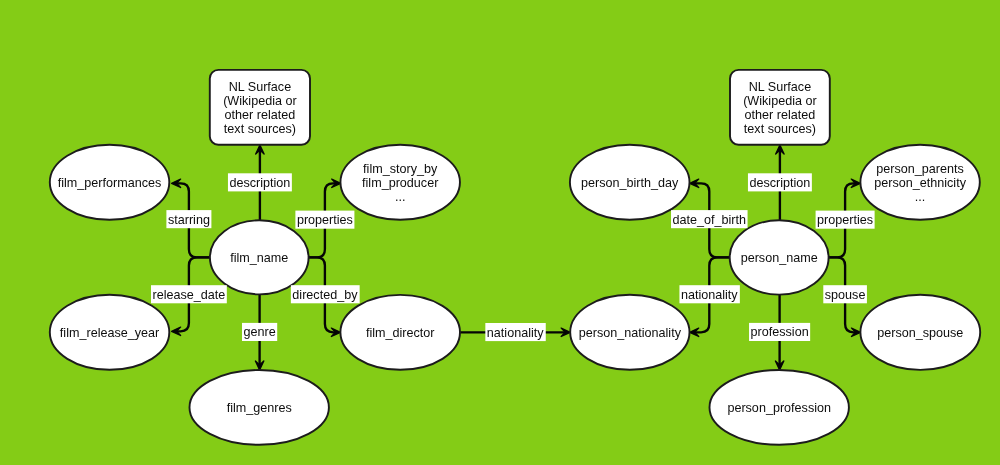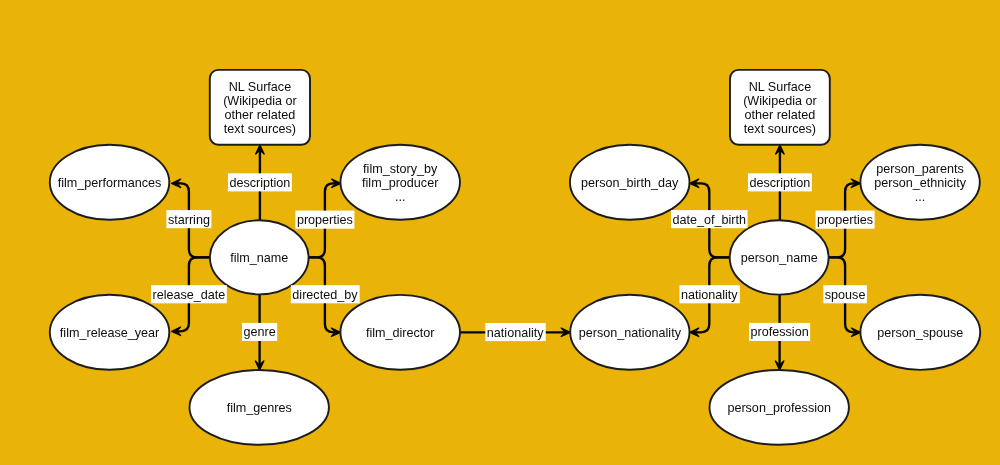--- a/index.html
+++ b/index.html
@@ -1,17 +1,17 @@
 <!DOCTYPE html>
 <html><head>
 <meta charset="utf-8">
 <title>Knowledge graph schema</title>
 <style>
   html,body{margin:0;padding:0;background:#ffffff;-webkit-font-smoothing:antialiased;}
-  #canvas{position:relative;width:1000px;height:465px;background:#eab308;overflow:hidden;}
+  #canvas{position:relative;width:1000px;height:465px;background:#84cc16;overflow:hidden;}
   svg#diagram{display:block;width:1000px;height:465px;shape-rendering:geometricPrecision;
               transform:translateZ(0);}
   .node-shape{fill:#ffffff;stroke:#1c1c1c;stroke-width:1.92;}
   .edge-line{fill:none;stroke:#050505;stroke-width:2.35;stroke-linecap:butt;stroke-linejoin:round;}
   .arrow-head{fill:#050505;stroke:#050505;stroke-width:1.35;stroke-linejoin:round;}
   .node-label{font-family:"Liberation Sans",sans-serif;font-size:12.6px;fill:#0d0d0d;text-anchor:middle;}
   .edge-label{font-family:"Liberation Sans",sans-serif;font-size:12.6px;fill:#0d0d0d;text-anchor:middle;}
   .label-bg{fill:#ffffff;stroke:none;}
 </style>
 </head>

